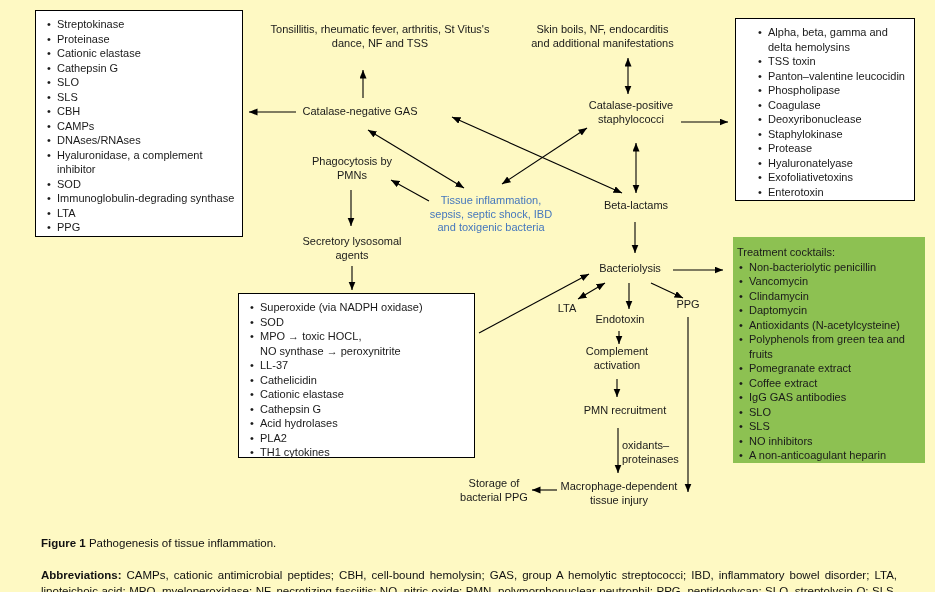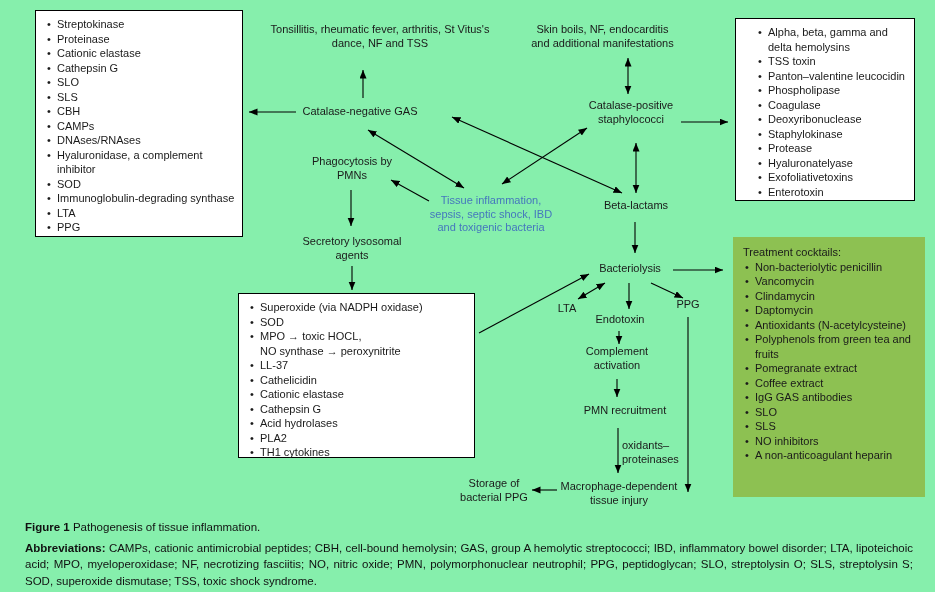--- a/index.html
+++ b/index.html
@@ -1,32 +1,32 @@
 <!DOCTYPE html>
 <html><head>
 <meta charset="utf-8">
 <style>
   html,body { margin:0; padding:0; background:#ffffff; }
   #canvas {
-    position:relative; width:935px; height:592px; background:#86efac;
+    position:relative; width:935px; height:592px; background:#fef9c3;
     font-family:"Liberation Sans","DejaVu Sans",sans-serif; color:#1a1a1a;
     overflow:hidden;
   }
   svg.arrows { position:absolute; left:0; top:0; width:935px; height:592px; pointer-events:none; }
   .arr { stroke:#000; stroke-width:1.1; fill:none; }
 
   .box { position:absolute; border:1.2px solid #000; background:#fff; box-sizing:border-box; }
   .box ul { margin:0; padding:0; list-style:none; }
   .box li { position:relative; padding-left:12px; font-size:11px; line-height:14.5px; white-space:pre-line; }
   .box li::before { content:"\2022"; position:absolute; left:2px; top:0; font-size:11px; }
 
   #box-left      { left:35px;  top:10px;  width:208px; height:227px; padding:6px 2px 2px 9px; }
   #box-right     { left:735px; top:18px;  width:180px; height:183px; padding:6px 2px 2px 20px; }
   #box-lyso      { left:238px; top:293px; width:237px; height:165px; padding:6px 2px 2px 9px; }
-  #box-treatment { left:733px; top:237px; width:192px; height:260px; padding:8px 4px 2px 10px;
+  #box-treatment { left:733px; top:237px; width:192px; height:226px; padding:8px 4px 2px 4px;
                    border:none; background:#8dc152; }
   #box-treatment .tc-title { font-size:11px; line-height:14.5px; }
 
   .node { position:absolute; font-size:11px; line-height:13.6px; text-align:center; white-space:pre-line; }
   .node.blue { color:#4577bd; }
   .node.left-align { text-align:left; }
 
   #n-tonsillitis  { left:252px; top:23px;  width:256px; }
   #n-skinboils    { left:505px; top:23px;  width:195px; }
   #n-gas          { left:280px; top:105px; width:160px; }
@@ -39,21 +39,21 @@
   #n-lta          { left:544px; top:302px; width:46px; }
   #n-endotoxin    { left:583px; top:313px; width:74px; }
   #n-ppg          { left:665px; top:298px; width:46px; }
   #n-complement   { left:577px; top:345px; width:80px; }
   #n-pmnrec       { left:572px; top:404px; width:106px; }
   #n-oxidants     { left:622px; top:439px; width:70px; }
   #n-macrophage   { left:548px; top:480px; width:142px; }
   #n-storage      { left:452px; top:477px; width:84px; }
 
   #caption { position:absolute; left:25px; top:519px; width:888px; font-size:11.5px; line-height:16.2px; color:#111; }
-  #caption p { margin:0; }
+  #caption p { margin:16px; }
   #caption p.abbrev { margin-top:5px; text-align:justify; }
   .b { font-weight:bold; }
 </style>
 </head>
 <body>
 
 <div id="canvas">
 
   <svg class="arrows" viewBox="0 0 935 592">
     <defs>

